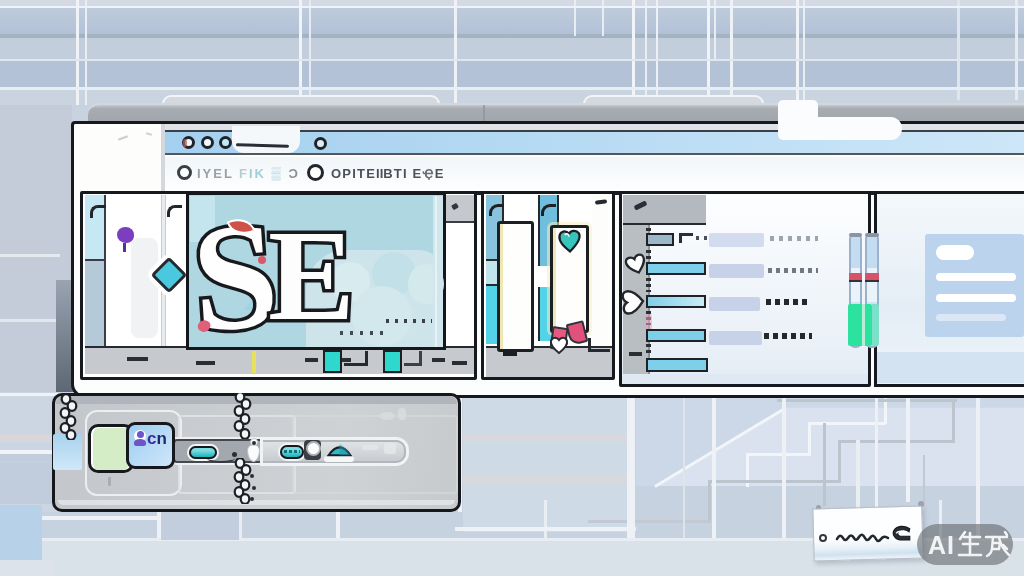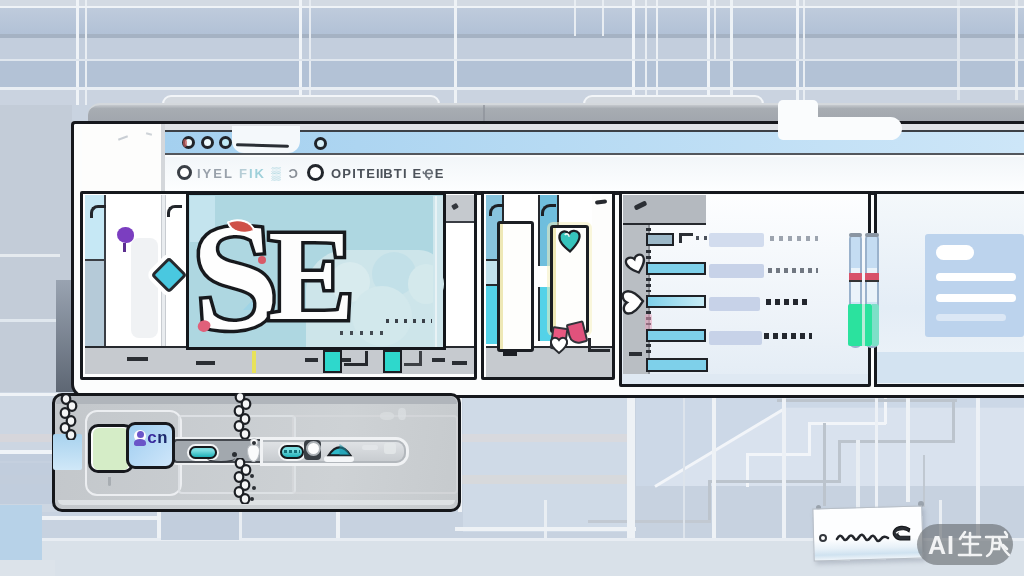--- a/index.html
+++ b/index.html
@@ -427,21 +427,21 @@
 <div class="a" style="left:88px;top:424px;width:46px;height:49px;background:#fbfcfd;border:3px solid #16181d;border-radius:10px;box-sizing:border-box"></div>
 
 <div class="a" style="left:93px;top:428px;width:36px;height:42px;background:#d5edc7;border-radius:6px"></div>
 
 <div class="a" style="left:126px;top:422px;width:49px;height:47px;background:linear-gradient(135deg,#9ecdf0,#cfe6fa);border:3px solid #16181d;border-radius:9px;box-sizing:border-box"></div>
 
 <div class="a" style="left:134px;top:430px;width:12px;height:12px;background:#fdfdfe;border-radius:50%"></div>
 <div class="a" style="left:137px;top:431px;width:7px;height:7px;background:#6b55c8;border-radius:50%"></div>
 <div class="a" style="left:134px;top:439px;width:12px;height:7px;background:#6b55c8;border-radius:50% 50% 30% 30%"></div>
 
-<div class="a" style="left:147px;top:429px;width:28px;height:22px;color:#3a2a9e;font-size:17px;font-weight:bold;font-family:Liberation Mono, monospace">c<span style="color:#1e2a6e">n</span></div>
+<div class="a" style="left:147px;top:429px;width:28px;height:22px;color:#3a2a9e;font-size:17px;font-weight:bold;font-family:Liberation Sans, sans-serif">c<span style="color:#1e2a6e">n</span></div>
 
 <div class="a" style="left:53px;top:434px;width:29px;height:36px;background:linear-gradient(180deg,#a8d2ee,#d0e8f8);border-radius:2px"></div>
 
 <svg class="a" style="left:56px;top:394px" width="26" height="46" viewBox="0 0 26 46">
 <g fill="#f4f5f6" stroke="#1c1f24" stroke-width="2.2">
 <ellipse cx="10" cy="5" rx="4.3" ry="4.8"></ellipse>
       <ellipse cx="16" cy="12" rx="4.3" ry="4.8"></ellipse>
 <ellipse cx="9" cy="19" rx="4.3" ry="4.8"></ellipse>
       <ellipse cx="15" cy="27" rx="4.3" ry="4.8"></ellipse>
 <ellipse cx="9" cy="34" rx="4.3" ry="4.8"></ellipse>

